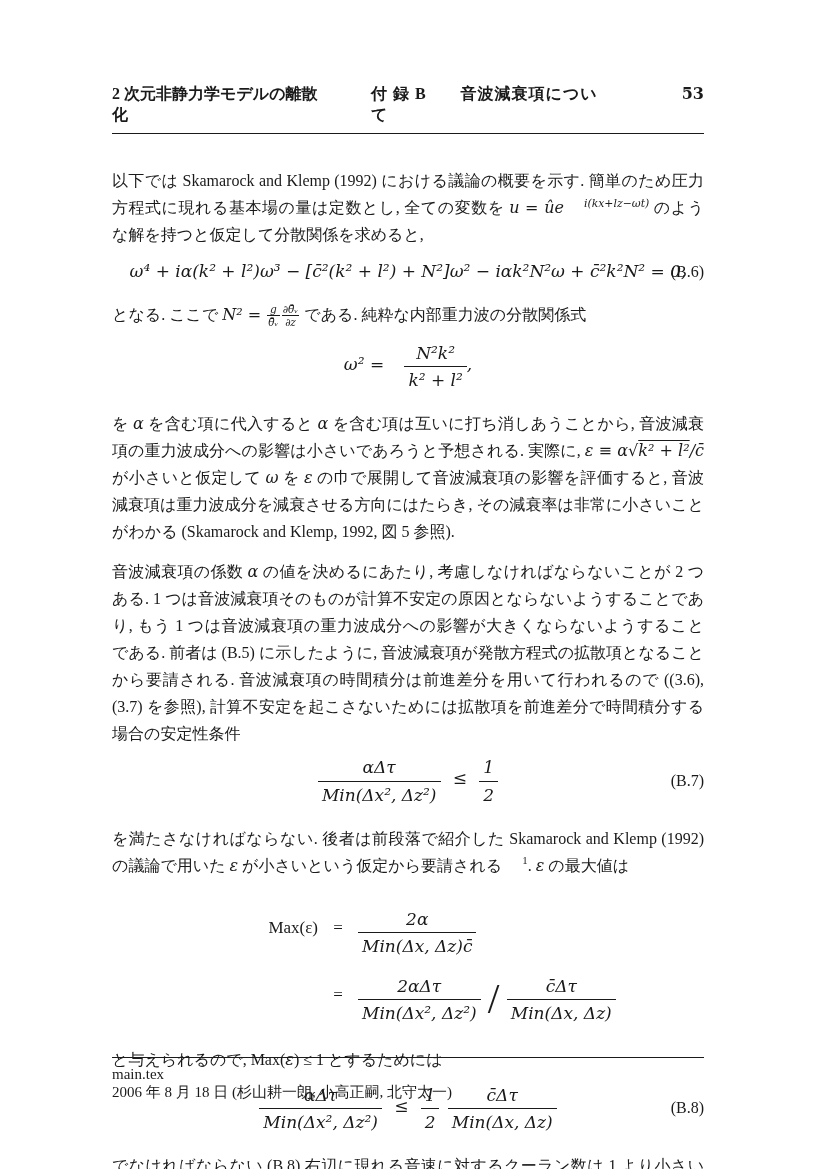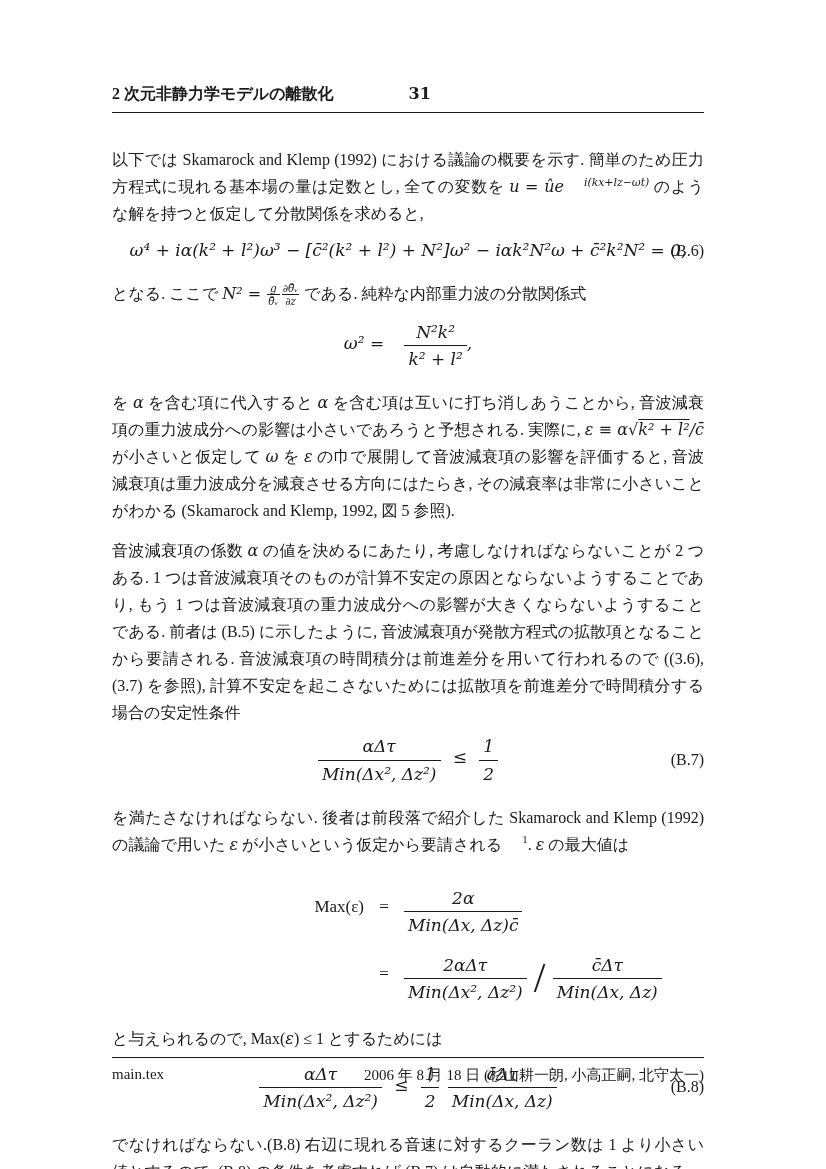--- a/index.html
+++ b/index.html
@@ -38,51 +38,53 @@
   .eqrow { position:relative; text-align:center; margin:5px 0 19px 0; font-size:17px; line-height:1.25; }
   .eqtag { position:absolute; right:0; top:50%; transform:translateY(-50%); font-style:normal; font-size:16px; }
   .dfrac { display:inline-block; vertical-align:middle; text-align:center; line-height:1.3; }
   .dfrac .n { display:block; border-bottom:1px solid #1a1a1a; padding:1px 4px 2px 4px; }
   .dfrac .d { display:block; padding:2px 4px 0 4px; }
   .rel { padding:0 8px; }
   .bigslash { font-size:42px; font-style:normal; vertical-align:middle; line-height:0; padding:0 3px; font-weight:300; }
 
   
   .eqarray { margin:20px 0 22px 0; font-size:17px; }
-  .eqarow { display:flex; justify-content:flex-end; align-items:center; margin:9px 0; }
+  .eqarow { display:flex; justify-content:center; align-items:center; margin:9px 0; }
   .eqa-lhs { width:160px; text-align:right; }
   .eqa-rel { width:40px; text-align:center; }
   .eqa-rhs { width:300px; text-align:left;margin-top:8px; }
 
   
   .footnote {
     position:absolute; left:112px; width:592px; top:1013px;
     font-size:13.5px; line-height:20px;
   }
   .fnrule { width:216px; border-top:1px solid #1a1a1a; margin-bottom:6px; }
   .fn-text { padding-left:12px; }
 
   
   .footer {
     position:absolute; left:112px; width:592px; top:1057px;
     border-top:1px solid #1a1a1a;
     padding-top:8px;
     display:flex; justify-content:space-between;
     font-size:15px;
+    flex-direction:column;
   }
 </style>
 </head>
 <body>
 
 <div class="page">
   <div class="content">
 
     <div class="header">
       <span class="h-left">2 次元非静力学モデルの離散化</span>
-      <span class="h-page">31</span>
+      <span class="h-center">付 録 B　　音波減衰項について</span>
+      <span class="h-page">53</span>
     </div>
 
     <div class="body">
 
       <p><span>以下では Skamarock and Klemp (1992) における議論の概要を示す. 簡単のため圧力方程式に現れる基本場の量は定数とし, 全ての変数を </span><span class="math">u = ûe</span><span class="math sup">i(kx+lz−ωt)</span><span> のような解を持つと仮定して分散関係を求めると,</span></p>
 
       <div class="eqrow">
         <span class="math">ω⁴ + iα(k² + l²)ω³ − [c̄²(k² + l²) + N²]ω² − iαk²N²ω + c̄²k²N² = 0,</span>
         <span class="eqtag">(B.6)</span>
       </div>

